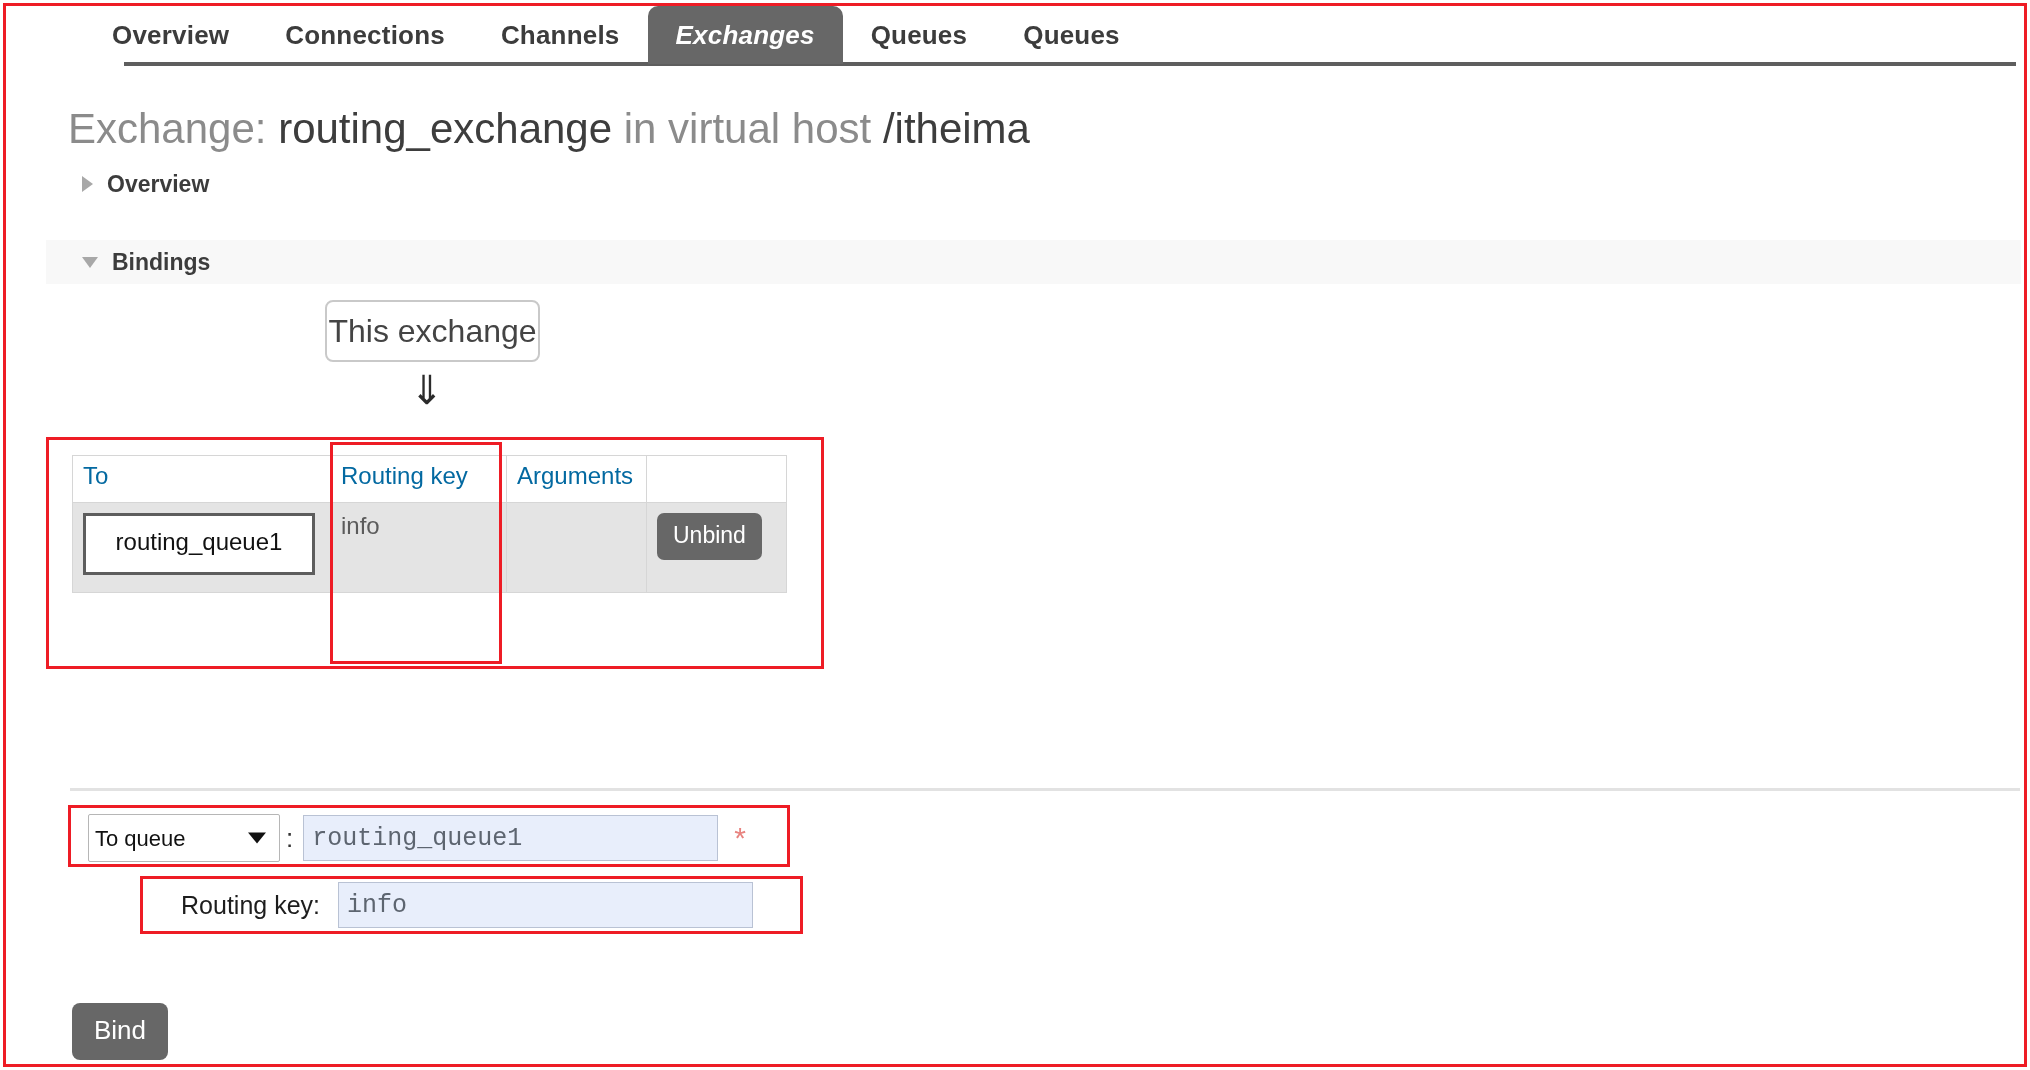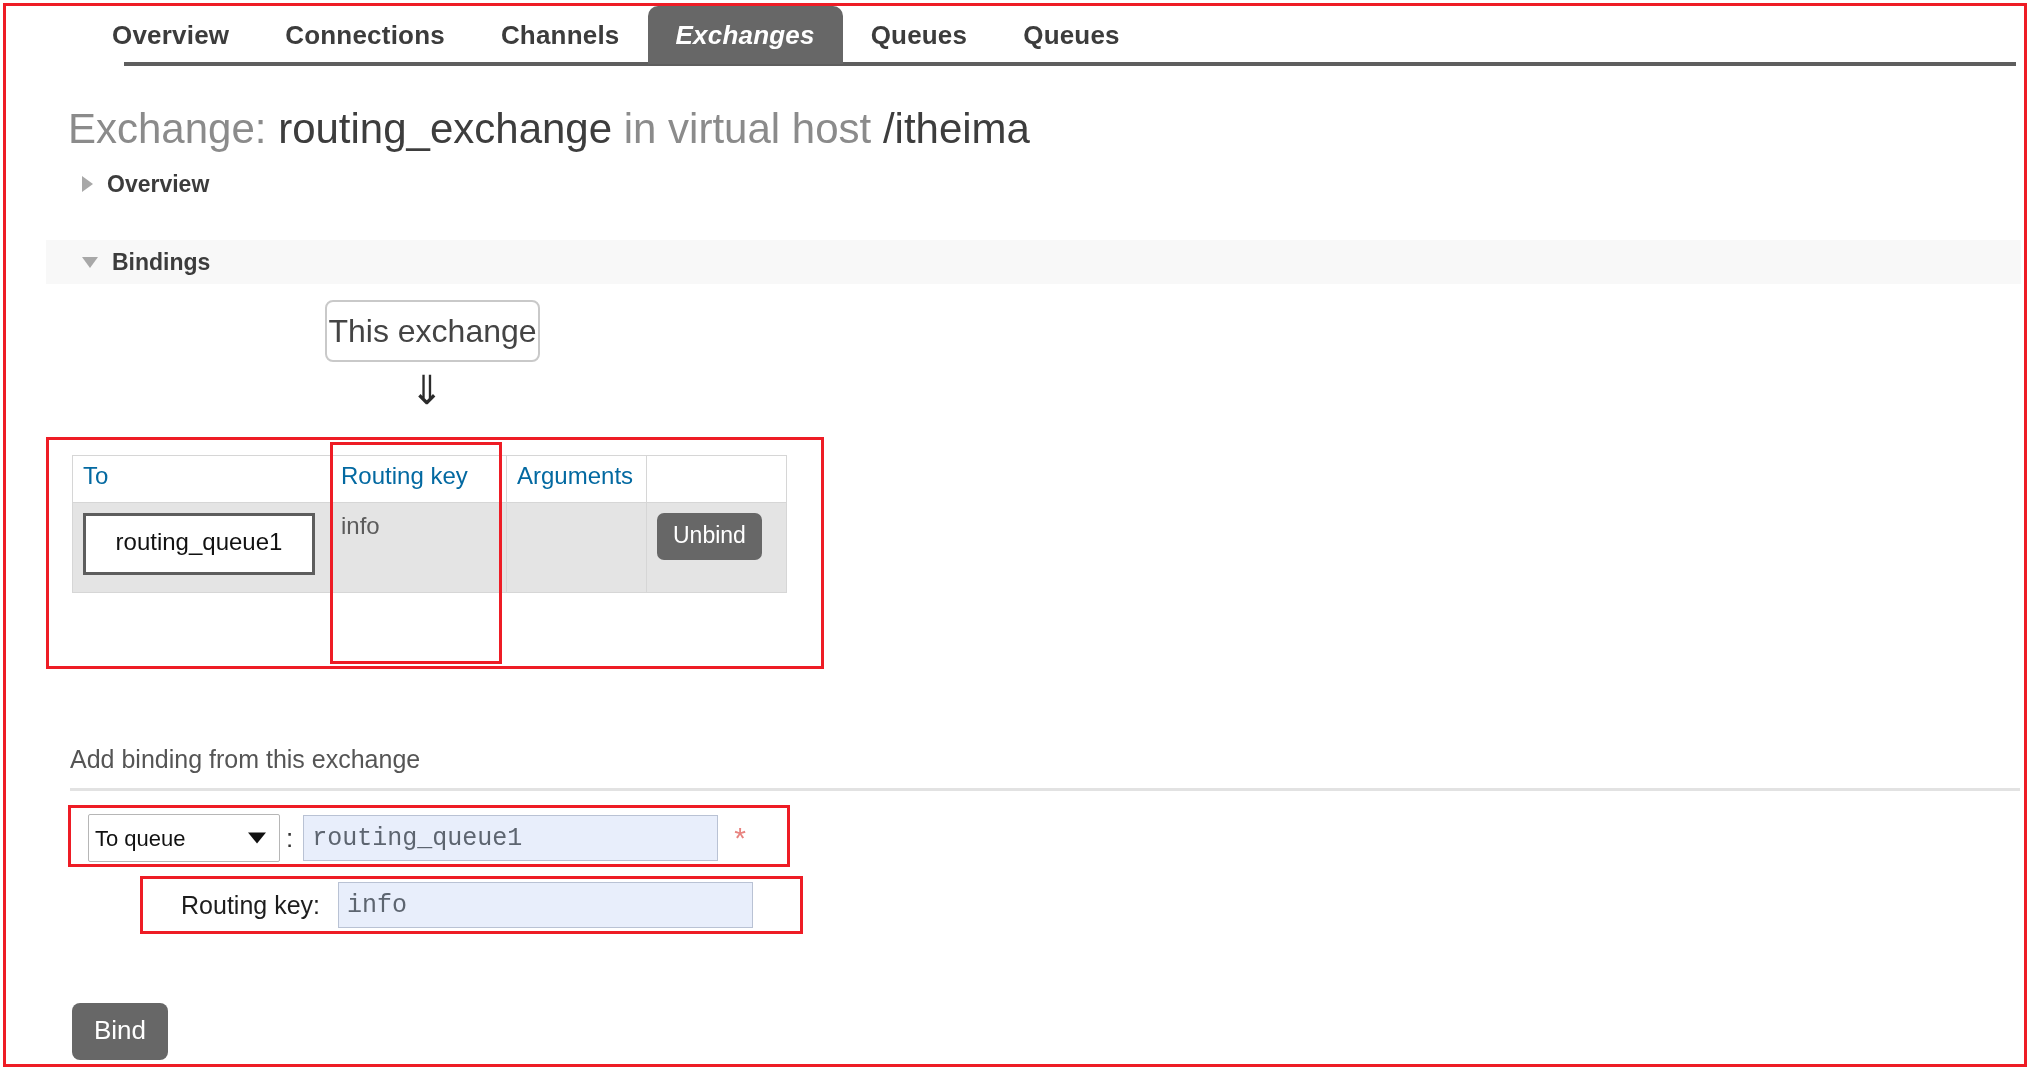--- a/index.html
+++ b/index.html
@@ -356,21 +356,20 @@
             <span class="rk-text"></span>
           </td>
           <td>
             <button class="btn-grey">Unbind</button>
           </td>
         </tr>
       </tbody>
     </table>
   </div>
 
-  <div class="form-caption">Add binding from this exchange</div>
   <div class="form-divider"></div>
 
   <div class="form-row" id="row-toqueue">
     <span class="sel-wrap">
       <select class="sel">
         <option>To queue</option>
       </select>
       <span class="sel-caret"></span>
     </span>
     <span class="colon">:</span>

